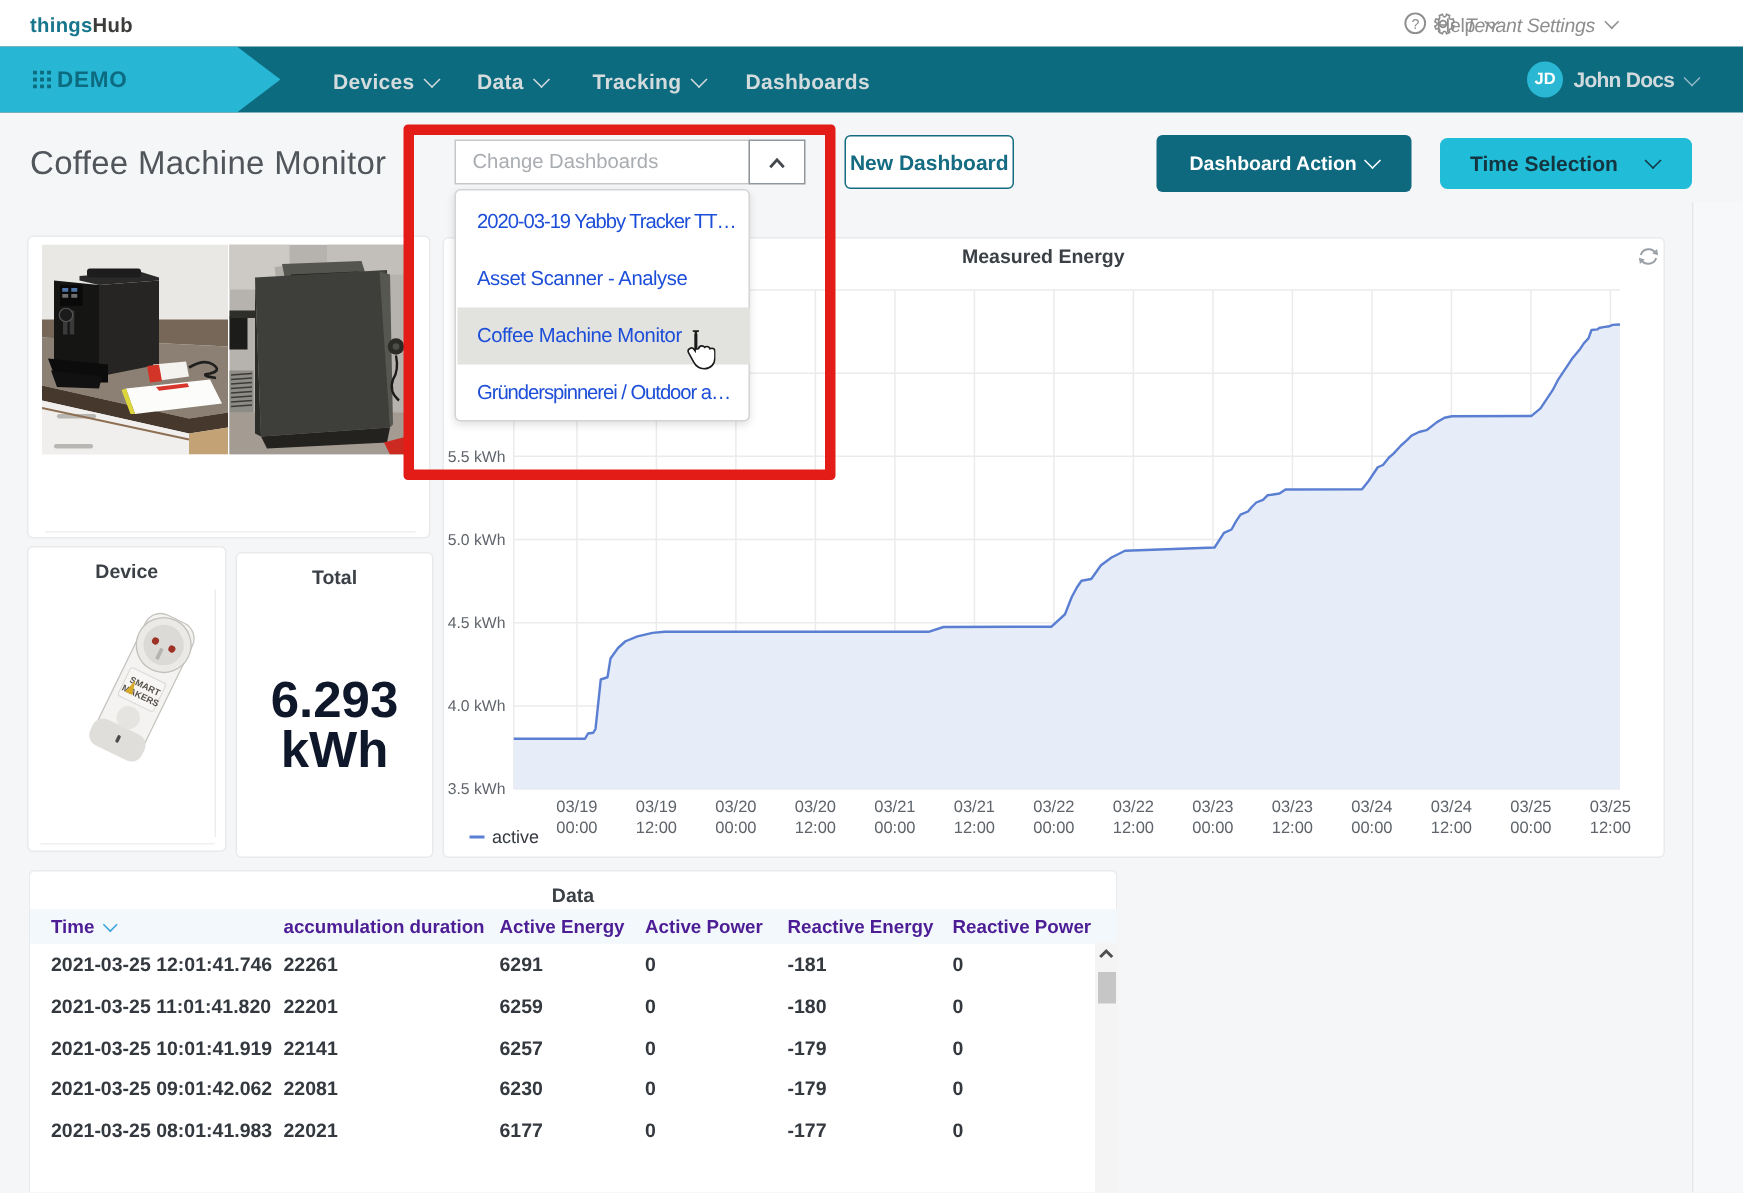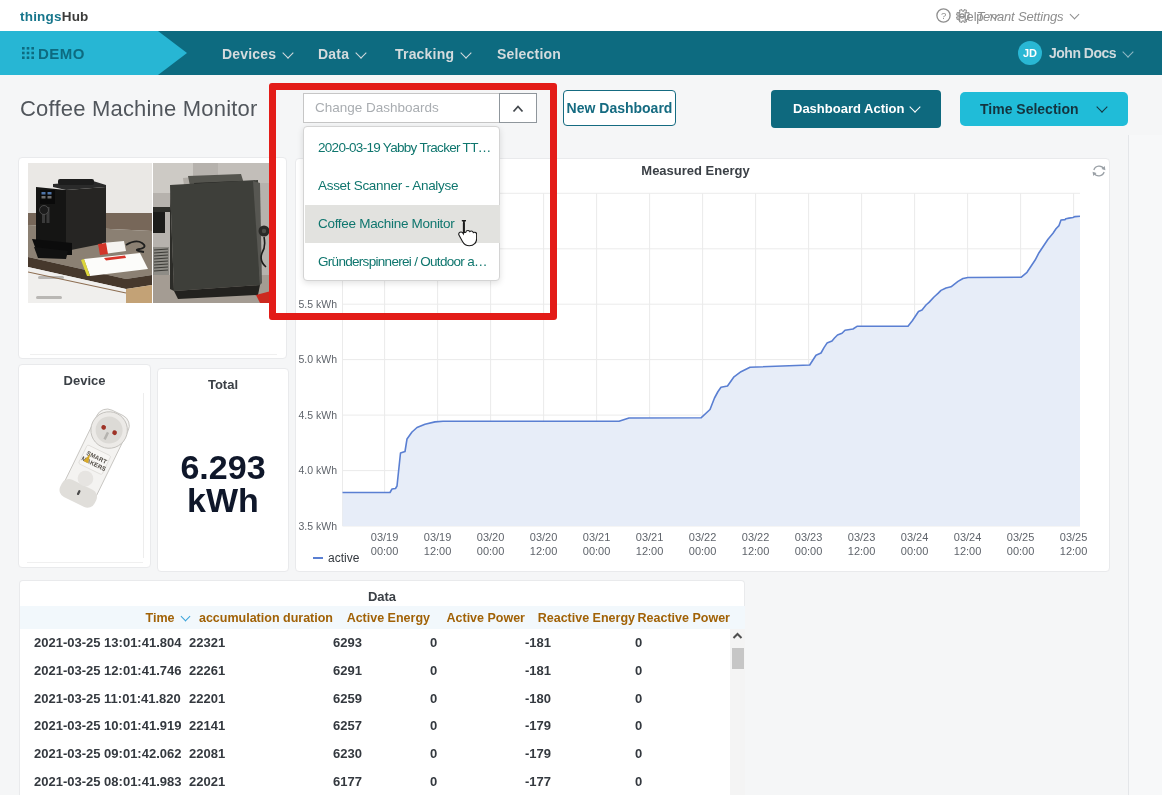--- a/index.html
+++ b/index.html
@@ -34,32 +34,32 @@
 #devcard { left:18px; top:364px; width:133px; height:204px; }
 #totcard { left:157px; top:368px; width:132px; height:204px; }
 .cardtitle { width:100%; text-align:center; font-size:13px; font-weight:bold; color:#3b4046; }
 #total { left:0; top:82px; width:100%; text-align:center; font-size:34px; font-weight:bold; color:#0f172a; line-height:33px; }
 #chartcard { left:295px; top:158px; width:815px; height:414px; }
 #datacard { left:19px; top:580px; width:726px; height:215px; border-bottom:none; border-bottom-left-radius:0; border-bottom-right-radius:0; }
 
 #datacard .title { position:absolute; left:0; top:8px; }
 table { border-collapse:collapse; position:absolute; left:0px; top:25px; width:710px; table-layout:fixed; }
 th,td { white-space:nowrap; }
-th { text-align:right; color:#a16207; font-size:12.5px; font-weight:bold; background:#f2f8fc; height:23px; padding:0; }
+th { text-align:left; color:#4c1d95; font-size:12.5px; font-weight:bold; background:#f2f8fc; height:23px; padding:0; }
 td { font-size:13px; font-weight:bold; color:#34393f; height:27.7px; padding:0; }
 th:first-child, td:first-child { padding-left:14px; width:169px; }
 .c2{width:144px}.c3{width:97px}.c4{width:95px}.c5{width:110px}.c6{width:95px}
 #sbar { left:710px; top:48px; width:15px; height:167px; background:#f4f4f4; }
 #sbar .up { position:absolute; left:0; top:0; width:15px; height:15px; background:#f4f4f4; }
 #sbar .thumb { position:absolute; left:1.5px; top:19px; width:12px; height:21px; background:#c6c6c6; }
 
 #ddinput { left:303px; top:93px; width:197px; height:30px; background:#fff; border:1px solid #c6c6c6; color:#a9adb1; font-size:13.5px; line-height:28px; padding-left:11px; }
 #ddbtn { left:499px; top:93px; width:38px; height:30px; background:#fff; border:1px solid #8f969c; color:#43484d; text-align:center; }
 #ddpanel { left:303px; top:126px; width:197px; height:155px; background:#fff; border:1px solid #d4d4d4; border-radius:4px; box-shadow:0 2px 6px rgba(0,0,0,0.12); }
-.dditem { position:absolute; left:1px; width:195px; height:38px; font-size:13.5px; letter-spacing:-0.3px; color:#0f766e; line-height:38px; padding-left:13px; overflow:hidden; white-space:nowrap; }
+.dditem { position:absolute; left:1px; width:195px; height:38px; font-size:13.5px; letter-spacing:-0.3px; color:#1d4ed8; line-height:38px; padding-left:13px; overflow:hidden; white-space:nowrap; }
 
 #redbox { left:269px; top:83px; width:288px; height:237px; border:7px solid #e31c18; border-radius:3px; z-index:50; }
 #vline { left:1128px; top:135px; width:1px; height:660px; background:#e4e6e9; }
 </style>
 </head>
 <body>
 <div class="abs" id="vline"></div>
 <div class="abs" style="left:1129px;top:135px;width:33px;height:660px;background:#f7f8f9"></div>
 
 <div class="abs" id="topbar"></div>
@@ -91,21 +91,21 @@
         <rect x="9.4" y="4.7" width="2.6" height="2.6"></rect>
         <rect x="0" y="9.4" width="2.6" height="2.6"></rect>
         <rect x="4.7" y="9.4" width="2.6" height="2.6"></rect>
         <rect x="9.4" y="9.4" width="2.6" height="2.6"></rect>
       </g>
     </svg>
   <div class="abs" id="demotxt">DEMO</div>
   <div class="abs navlink" style="left:222px">Devices<span class="chev"></span></div>
   <div class="abs navlink" style="left:318px">Data<span class="chev"></span></div>
   <div class="abs navlink" style="left:395px">Tracking<span class="chev"></span></div>
-  <div class="abs navlink" style="left:497px">Selection</div>
+  <div class="abs navlink" style="left:497px">Dashboards</div>
   <div class="abs" id="avatar">JD</div>
   <div class="abs" id="uname">John Docs<span class="chev" style="border-color:#8fb9c4"></span></div>
 </div>
 
 <div class="abs" id="h1">Coffee Machine Monitor</div>
 <div class="abs" id="newdash">New Dashboard</div>
 <div class="abs" id="dashact">
     <span class="lbl">Dashboard Action</span>
     <span class="chev" style="position:absolute;right:22px;top:13px;border-color:#fff"></span>
   </div>
@@ -308,28 +308,20 @@
     <tbody>
         <tr>
           <th>Time <span class="chev sm" style="border-color:#3aa3da;border-width:1.5px;vertical-align:2px;margin-left:4px"></span></th>
           <th class="c2">accumulation duration</th>
           <th class="c3">Active Energy</th>
           <th class="c4">Active Power</th>
           <th class="c5">Reactive Energy</th>
           <th class="c6">Reactive Power</th>
         </tr>
     <tr>
-          <td>2021-03-25 13:01:41.804</td>
-          <td>22321</td>
-          <td>6293</td>
-          <td>0</td>
-          <td>-181</td>
-          <td>0</td>
-        </tr>
-    <tr>
           <td>2021-03-25 12:01:41.746</td>
           <td>22261</td>
           <td>6291</td>
           <td>0</td>
           <td>-181</td>
           <td>0</td>
         </tr>
     <tr>
           <td>2021-03-25 11:01:41.820</td>
           <td>22201</td>

